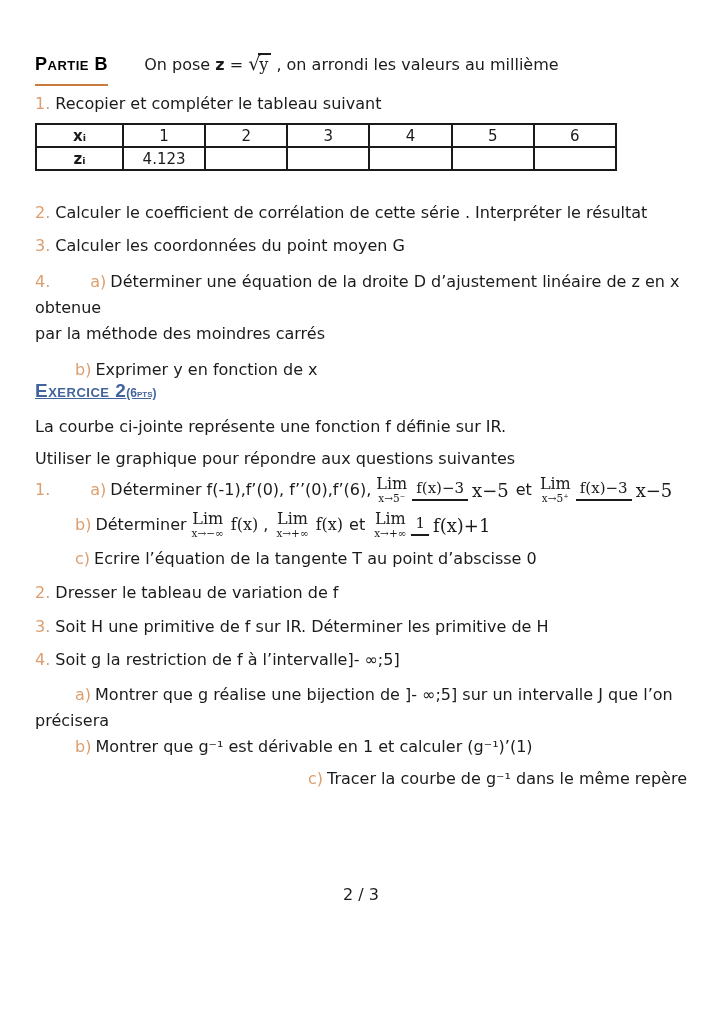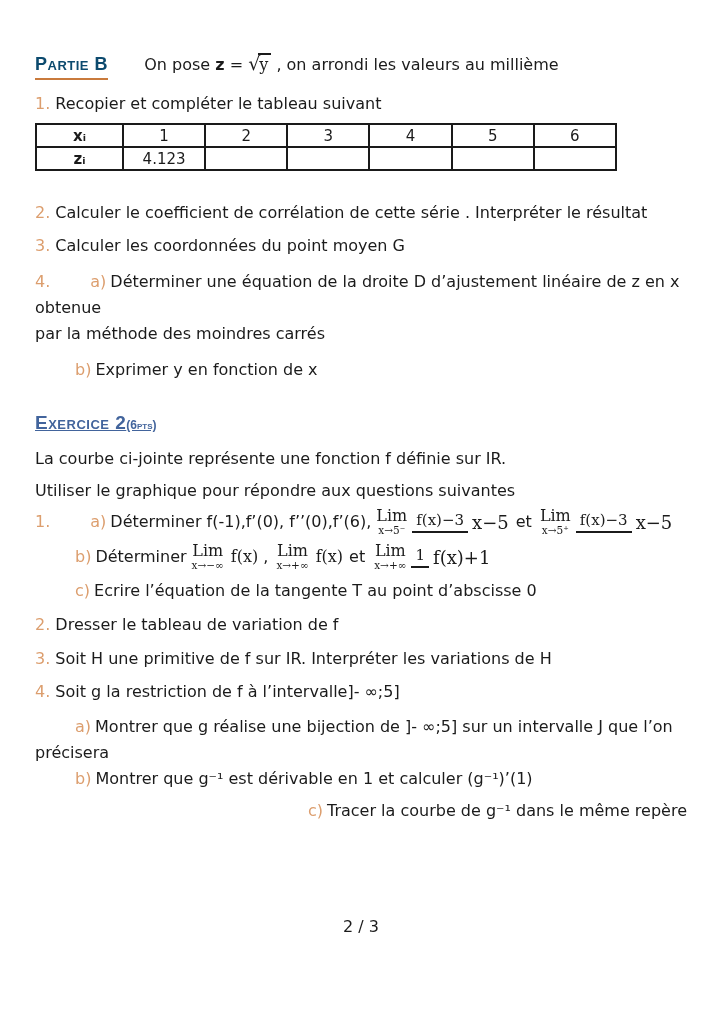--- a/index.html
+++ b/index.html
@@ -10,24 +10,24 @@
     font-family:"DejaVu Sans",sans-serif;
     color:#1b1b1b;
     box-sizing:border-box;
     padding:53px 33px 0 35px;
     font-size:16px;
     overflow:hidden;
   }
   .line{line-height:21px;white-space:nowrap;}
   .wrapline{line-height:26px;white-space:normal;}
   .hd-orange{
-    color:#0c4a6e;font-weight:bold;font-variant:small-caps;
+    color:#000000;font-weight:bold;font-variant:small-caps;
     font-family:"Liberation Sans",sans-serif;
     font-size:18px;letter-spacing:.5px;
-    border-bottom:2px solid #c97a3c;padding-bottom:4px;
+    border-bottom:2px solid #c97a3c;padding-bottom:10px;
   }
   .hd-blue{
     color:#42649c;font-weight:bold;font-variant:small-caps;
     font-family:"Liberation Sans",sans-serif;
     font-size:19px;letter-spacing:.5px;
     text-decoration:underline;
   }
   .hd-blue .pts{font-size:12px;letter-spacing:0;}
   .marker{color:#dc9e6e;}
   .num{display:inline-block;min-width:14px;}
@@ -56,21 +56,21 @@
         font-family:"DejaVu Serif",serif;margin:0 0;}
   .frac .fnum{font-size:15px;line-height:19px;padding:0 4px 1px 4px;border-bottom:2px solid #1b1b1b;}
   .frac .fden{font-size:18px;line-height:19px;padding:1px 4px 0 4px;}
   .mser{font-family:"DejaVu Serif",serif;margin:0 2px;}
   
   .mt-q1{margin-top:18px;}
   .mt-q2{margin-top:31px;}
   .mt-q3{margin-top:12px;}
   .mt-q4{margin-top:13px;}
   .mt-sm{margin-top:12px;}
-  .mt-ex2{margin-top:32px;}
+  .mt-ex2{}
   .mt-i1{margin-top:12px;}
   .mt-i2{margin-top:11px;}
   .mt-m2{margin-top:6px;}
   .mt-m3{margin-top:6px;}
   .mt-e2q2{margin-top:13px;}
   .pagenum{margin-top:96px;text-align:center;font-size:16px;}
 </style>
 </head>
 <body>
 
@@ -206,21 +206,21 @@
     <span class="marker letter">c)</span><span>Ecrire l’équation de la tangente T au point d’abscisse 0</span>
   </div>
 
   <div class="line mt-e2q2">
     <span class="marker num">2.</span>
     <span>Dresser le tableau de variation de f</span>
   </div>
 
   <div class="line" style="margin-top:13px;">
     <span class="marker num">3.</span>
-    <span>Soit H une primitive de f sur IR. Interpréter les variations de H</span>
+    <span>Soit H une primitive de f sur IR. Déterminer les primitive de H</span>
   </div>
 
   <div class="line mt-sm">
     <span class="marker num">4.</span>
     <span>Soit g la restriction de f à l’intervalle]- ∞;5]</span>
   </div>
 
   <div class="wrapline mt-sm">
     <span class="marker letter">a)</span><span>Montrer que g réalise une bijection de ]- ∞;5] sur un intervalle J que l’on</span><br>
     <span>précisera</span>

